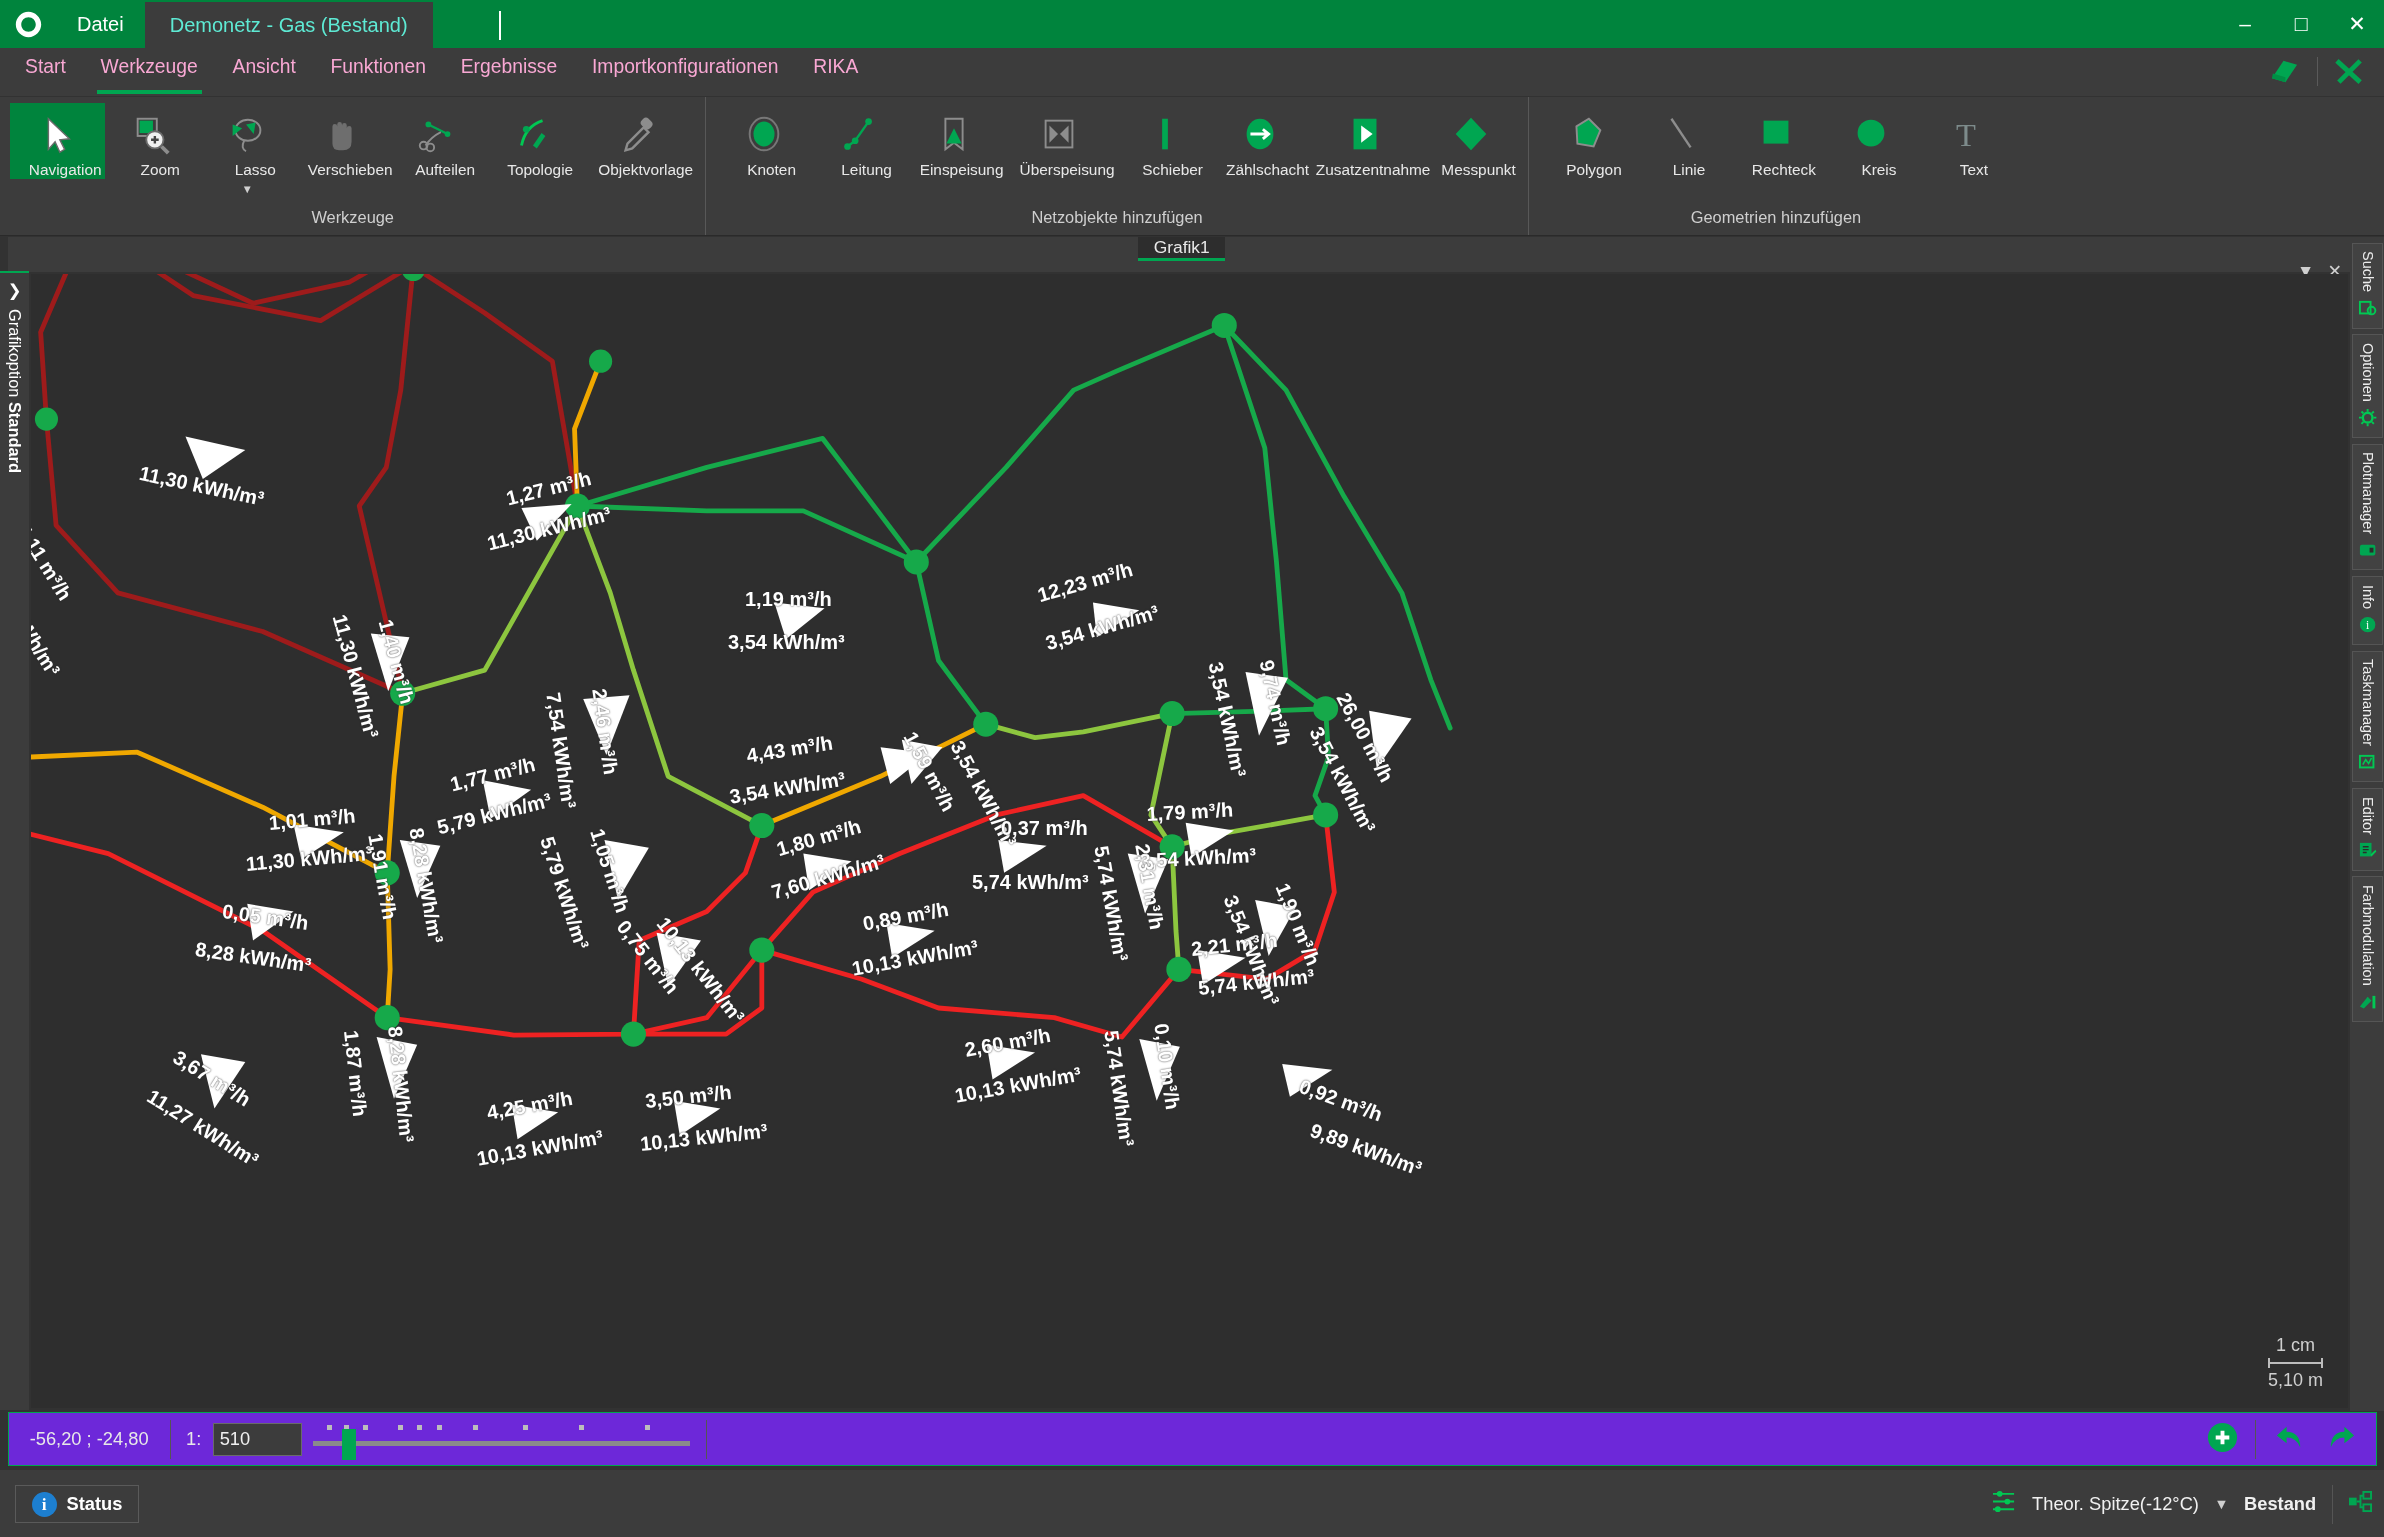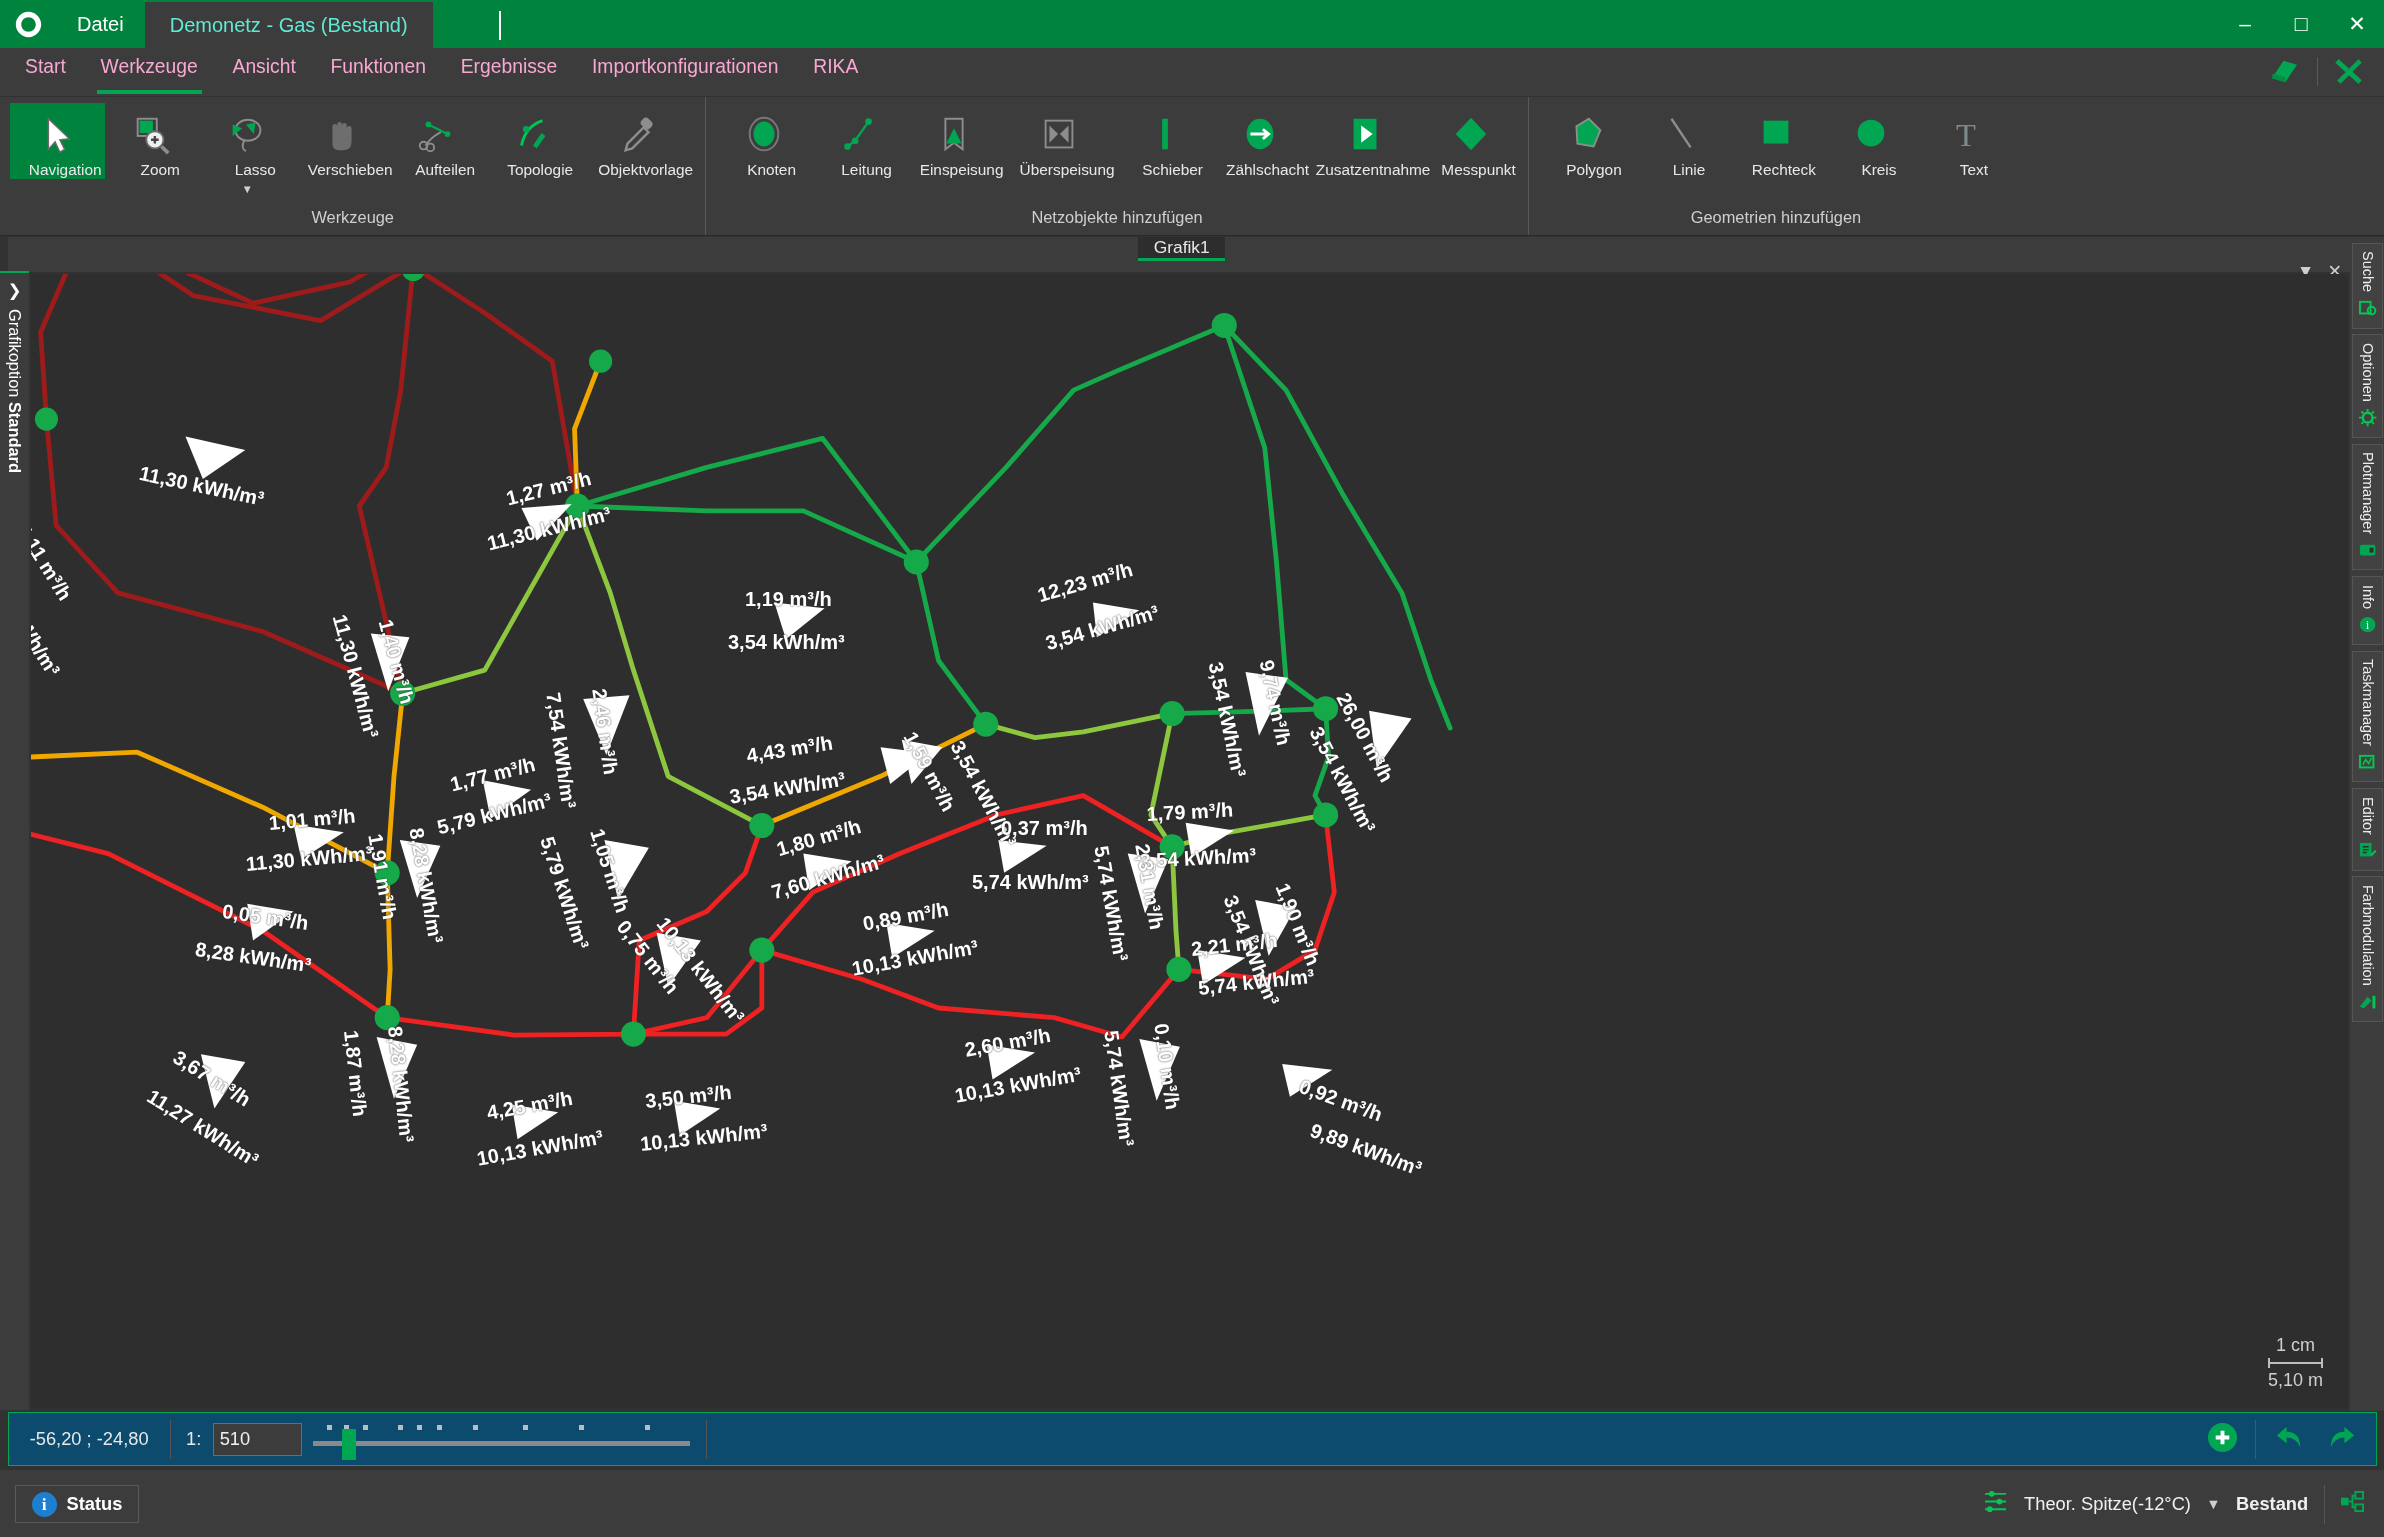--- a/index.html
+++ b/index.html
@@ -124,21 +124,21 @@
   }
   .scalebar { position:absolute; right: 25px; bottom: 17.4px; text-align:center; color:#cfcfcf; font-size:18px; }
   .sb-line { position:relative; height: 9.7px; margin: 1.9px 0; }
   .sb-line::before { content:''; position:absolute; left:0; right:0; top:3.9px; height:1.9px; background:#bdbdbd; }
   .sb-line::after { content:''; position:absolute; left:0; top:0; width:1.9px; height:9.7px; background:#bdbdbd; }
   .sb-cap { position:absolute; right:0; top:0; width:1.9px; height:9.7px; background:#bdbdbd; }
 
   
   .statusrow {
     position:absolute; left: 7.7px; top: 1412px; width: 2369px; height: 54px;
-    background:#0c4a6e; border:1px solid #00A651; display:flex; align-items:center;
+    background:#6d28d9; border:1px solid #00A651; display:flex; align-items:center;
   }
   .coords { color:#e8e8e8; font-size:18.3px; padding: 0 21px; }
   .vdiv { width:1px; height: 39px; background:#555; }
   .zoomwrap { display:flex; align-items:center; gap: 11.6px; padding: 0 15.4px; }
   .zoom-pref { color:#e8e8e8; font-size:18.3px; }
   .zoom-input {
     width: 89px; height: 33px; background:#3c3c3c; border:1px solid #6a6a6a;
     color:#f0f0f0; font-size:18.3px; padding: 0 5.8px; font-family:"Liberation Sans", sans-serif;
   }
   .slider { position:relative; width: 377px; height: 35px; }
@@ -153,21 +153,21 @@
     position:absolute; left:0; top: 1470px; width: 2385px; height: 68px;
     background:#3c3c3c; display:flex; align-items:center;
   }
   .status-btn {
     display:flex; align-items:center; gap:9.7px; border:1px solid #5a5a5a;
     padding: 5.8px 15.4px; margin-left: 15.4px; color:#fff; font-size:18.3px; font-weight:bold;
   }
   .info-dot { width: 25px; height:25px; border-radius:50%; background:#1d7fd0; color:#fff;
               display:flex; align-items:center; justify-content:center; font-size:17.4px; font-weight:bold;
               font-family:"Liberation Serif", serif; }
-  .tb-right { margin-left:auto; display:flex; align-items:center; gap: 15.4px; padding-right: 20px;
+  .tb-right { margin-left:auto; display:flex; align-items:center; gap: 15.4px; padding-right: 12px;
               color:#f0f0f0; font-size:18.3px; }
   .tb-right .bold { font-weight:bold; }
   .tb-caret { color:#cfcfcf; font-size: 14.5px; }
 </style>
 </head>
 <body>
 
 <div class="app">
 
   <div class="titlebar">

